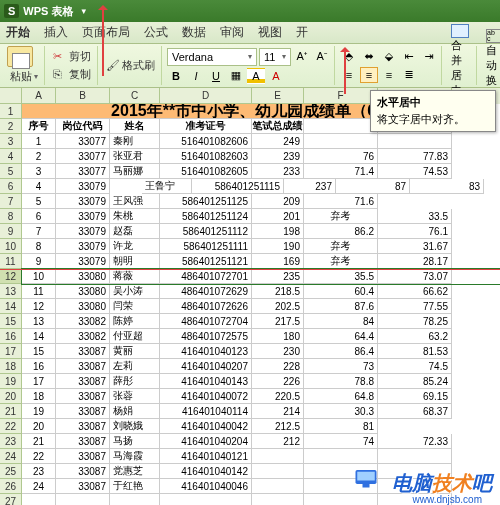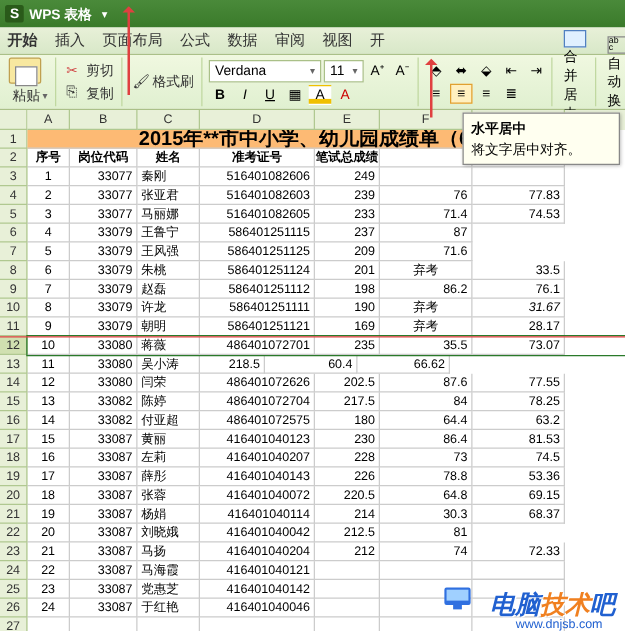--- a/index.html
+++ b/index.html
@@ -234,24 +234,25 @@
         <div class="cell c-right" style="width: 54px;">33077</div>
         <div class="cell " style="width: 50px;">马丽娜</div>
         <div class="cell c-right" style="width: 92px;">516401082605</div>
         <div class="cell c-right" style="width: 52px;">233</div>
         <div class="cell c-right" style="width: 74px;">71.4</div>
         <div class="cell c-right" style="width: 74px;">74.53</div>
       </div>
       <div class="grow ">
         <div class="cell c-center" style="width: 34px;">4</div>
         <div class="cell c-right" style="width: 54px;">33079</div>
-        <div class="cell " style="width: 50px;">王鲁宁</div>
+        <div class="cell " style="width: 50px; margin-left: 32px;">王鲁宁</div>
         <div class="cell c-right" style="width: 92px;">586401251115</div>
         <div class="cell c-right" style="width: 52px;">237</div>
         <div class="cell c-right" style="width: 74px;">87</div>
+        <div class="cell c-right" style="width: 74px;">83</div>
       </div>
       <div class="grow ">
         <div class="cell c-center" style="width: 34px;">5</div>
         <div class="cell c-right" style="width: 54px;">33079</div>
         <div class="cell " style="width: 50px;">王风强</div>
         <div class="cell c-right" style="width: 92px;">586401251125</div>
         <div class="cell c-right" style="width: 52px;">209</div>
         <div class="cell c-right" style="width: 74px;">71.6</div>
       </div>
       <div class="grow ">
@@ -272,21 +273,21 @@
         <div class="cell c-right" style="width: 74px;">86.2</div>
         <div class="cell c-right" style="width: 74px;">76.1</div>
       </div>
       <div class="grow ">
         <div class="cell c-center" style="width: 34px;">8</div>
         <div class="cell c-right" style="width: 54px;">33079</div>
         <div class="cell " style="width: 50px;">许龙</div>
         <div class="cell c-right" style="width: 92px;">586401251111</div>
         <div class="cell c-right" style="width: 52px;">190</div>
         <div class="cell c-center" style="width: 74px;">弃考</div>
-        <div class="cell c-right" style="width: 74px; font-style: italic;">31.67</div>
+        <div class="cell c-right" style="width: 74px;">31.67</div>
       </div>
       <div class="grow ">
         <div class="cell c-center" style="width: 34px;">9</div>
         <div class="cell c-right" style="width: 54px;">33079</div>
         <div class="cell " style="width: 50px;">朝明</div>
         <div class="cell c-right" style="width: 92px;">586401251121</div>
         <div class="cell c-right" style="width: 52px;">169</div>
         <div class="cell c-center" style="width: 74px;">弃考</div>
         <div class="cell c-right" style="width: 74px;">28.17</div>
       </div>
@@ -296,20 +297,21 @@
         <div class="cell " style="width: 50px;">蒋薇</div>
         <div class="cell c-right" style="width: 92px;">486401072701</div>
         <div class="cell c-right" style="width: 52px;">235</div>
         <div class="cell c-right" style="width: 74px;">35.5</div>
         <div class="cell c-right" style="width: 74px;">73.07</div>
       </div>
       <div class="grow ">
         <div class="cell c-center" style="width: 34px;">11</div>
         <div class="cell c-right" style="width: 54px;">33080</div>
         <div class="cell " style="width: 50px;">吴小涛</div>
+        <div class="cell c-right" style="width: 92px;">486401072629</div>
         <div class="cell c-right" style="width: 52px;">218.5</div>
         <div class="cell c-right" style="width: 74px;">60.4</div>
         <div class="cell c-right" style="width: 74px;">66.62</div>
       </div>
       <div class="grow ">
         <div class="cell c-center" style="width: 34px;">12</div>
         <div class="cell c-right" style="width: 54px;">33080</div>
         <div class="cell " style="width: 50px; text-align: right;">闫荣</div>
         <div class="cell c-right" style="width: 92px;">486401072626</div>
         <div class="cell c-right" style="width: 52px;">202.5</div>
@@ -352,21 +354,21 @@
         <div class="cell c-right" style="width: 74px;">73</div>
         <div class="cell c-right" style="width: 74px;">74.5</div>
       </div>
       <div class="grow ">
         <div class="cell c-center" style="width: 34px;">17</div>
         <div class="cell c-right" style="width: 54px;">33087</div>
         <div class="cell " style="width: 50px;">薛彤</div>
         <div class="cell c-right" style="width: 92px;">416401040143</div>
         <div class="cell c-right" style="width: 52px;">226</div>
         <div class="cell c-right" style="width: 74px;">78.8</div>
-        <div class="cell c-right" style="width: 74px;">53.36</div>
+        <div class="cell c-right" style="width: 74px;">85.24</div>
       </div>
       <div class="grow ">
         <div class="cell c-center" style="width: 34px;">18</div>
         <div class="cell c-right" style="width: 54px;">33087</div>
         <div class="cell " style="width: 50px;">张蓉</div>
         <div class="cell c-right" style="width: 92px;">416401040072</div>
         <div class="cell c-right" style="width: 52px;">220.5</div>
         <div class="cell c-right" style="width: 74px;">64.8</div>
         <div class="cell c-right" style="width: 74px;">69.15</div>
       </div>

